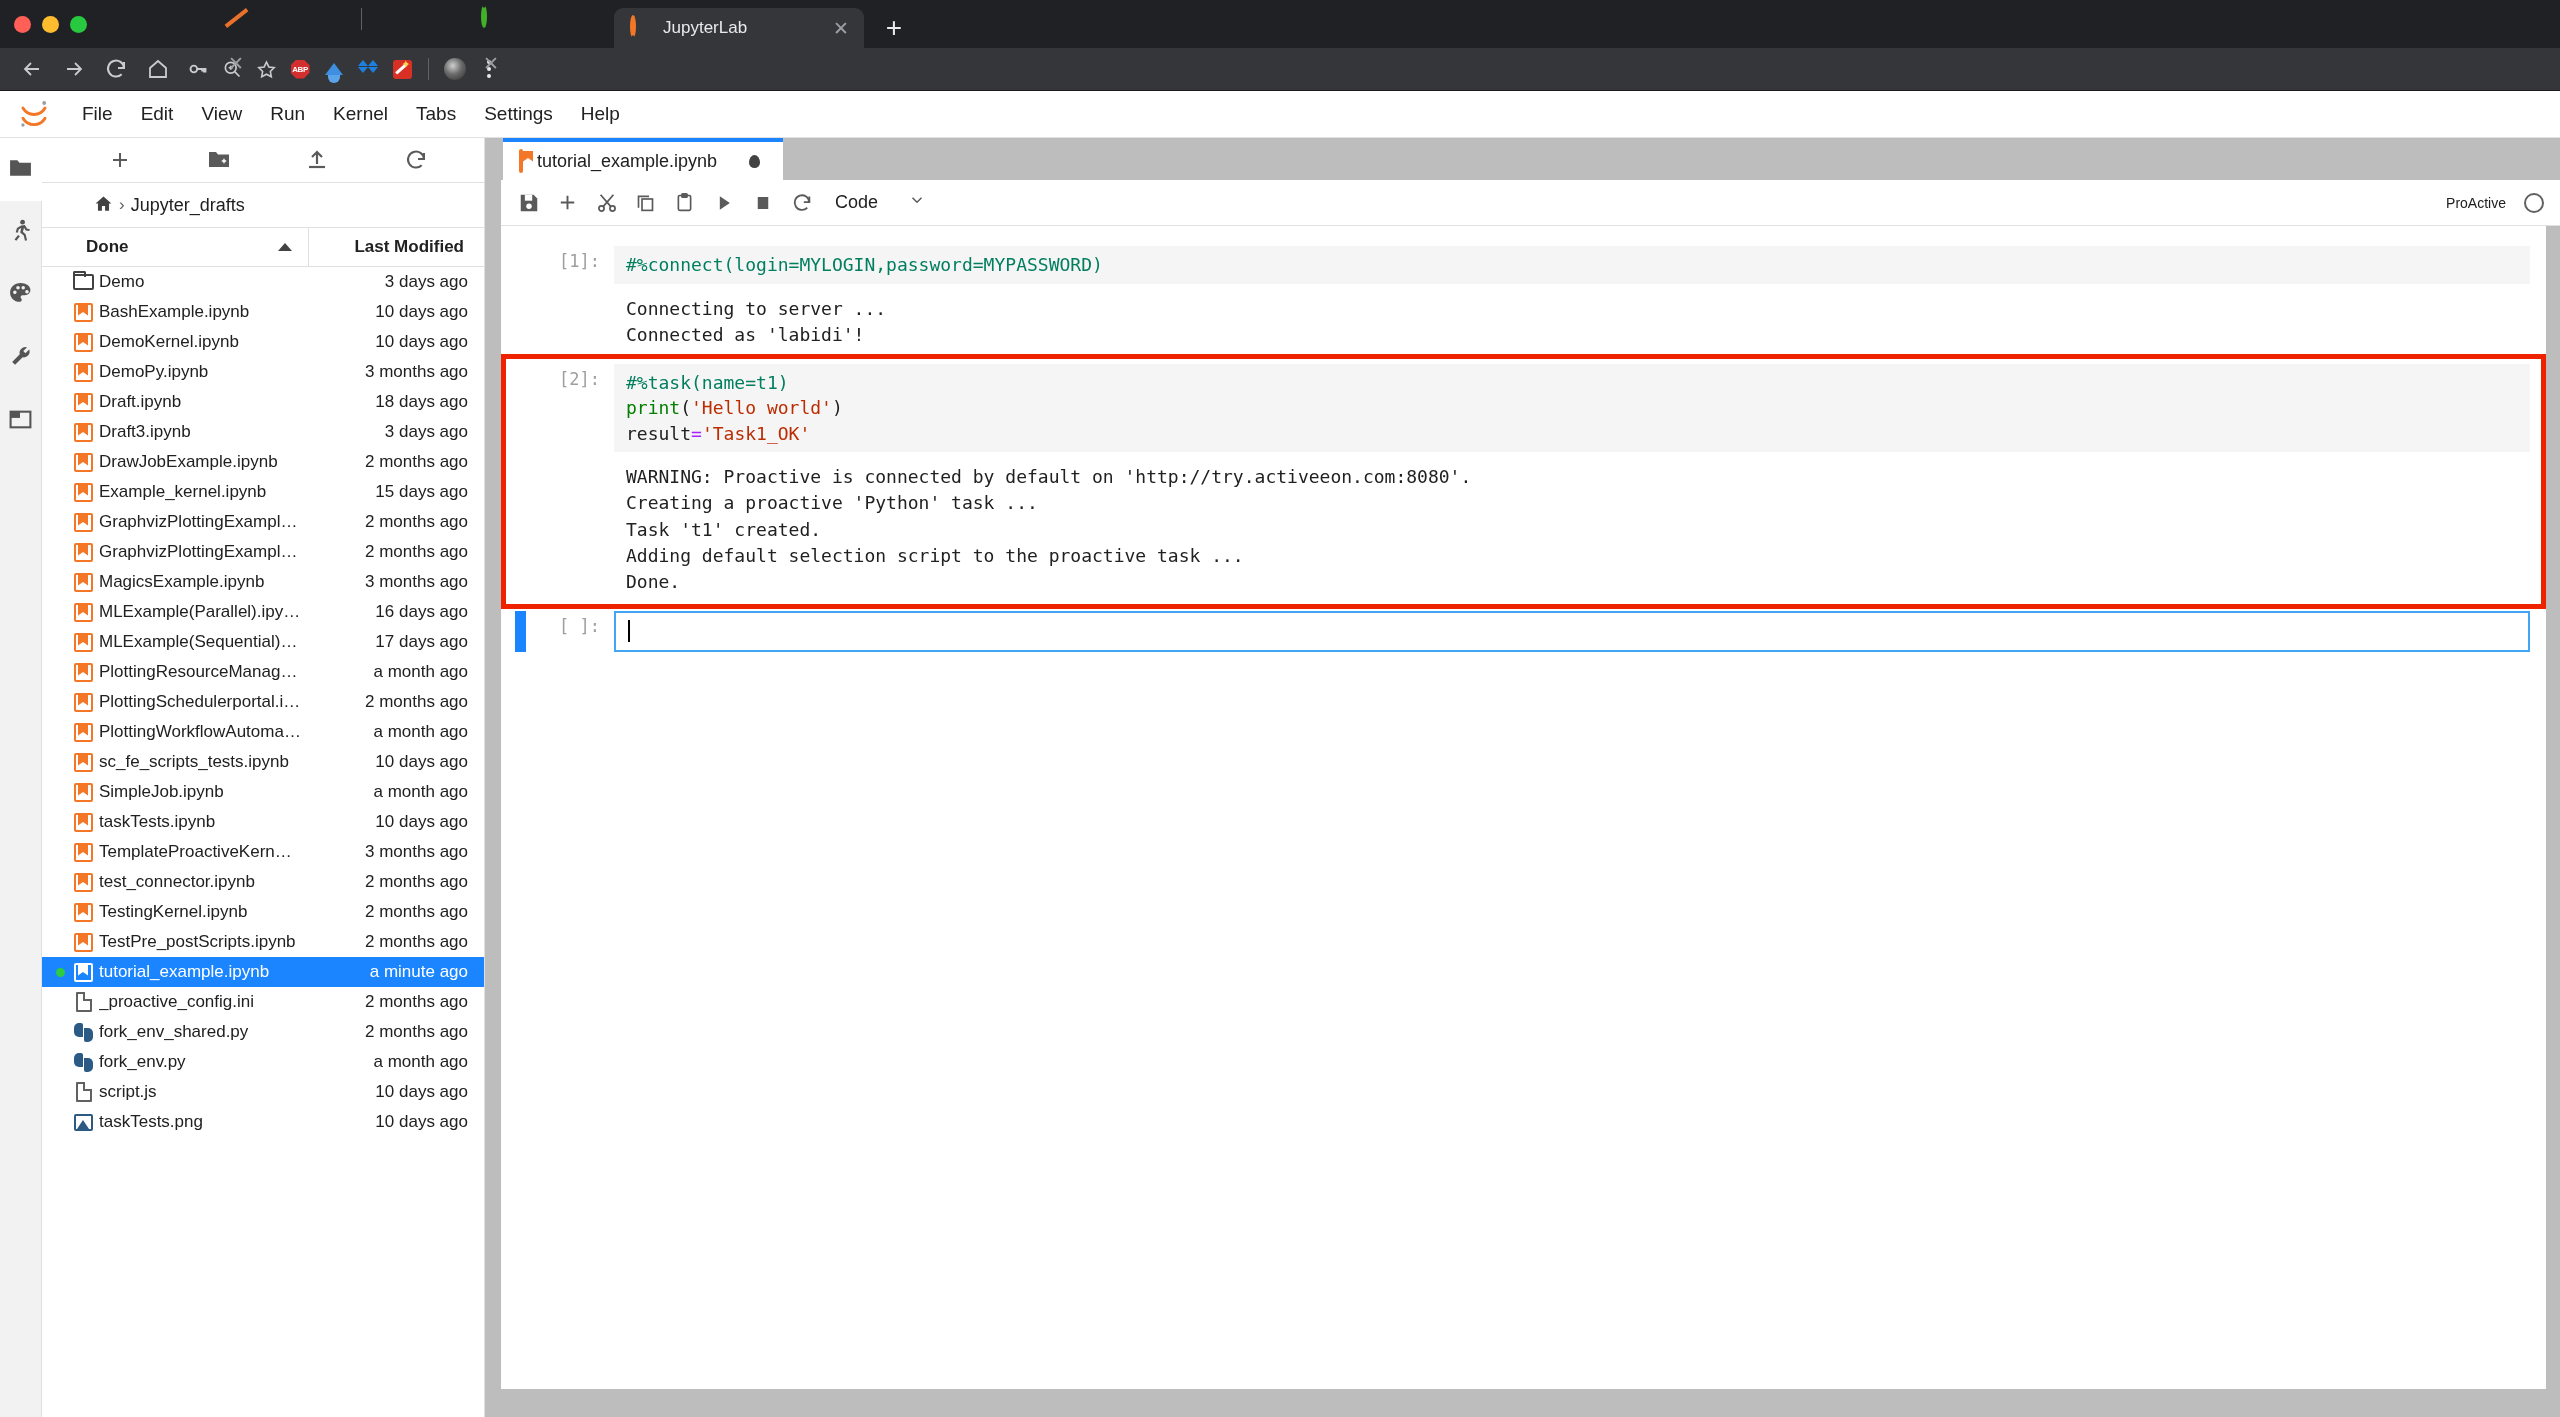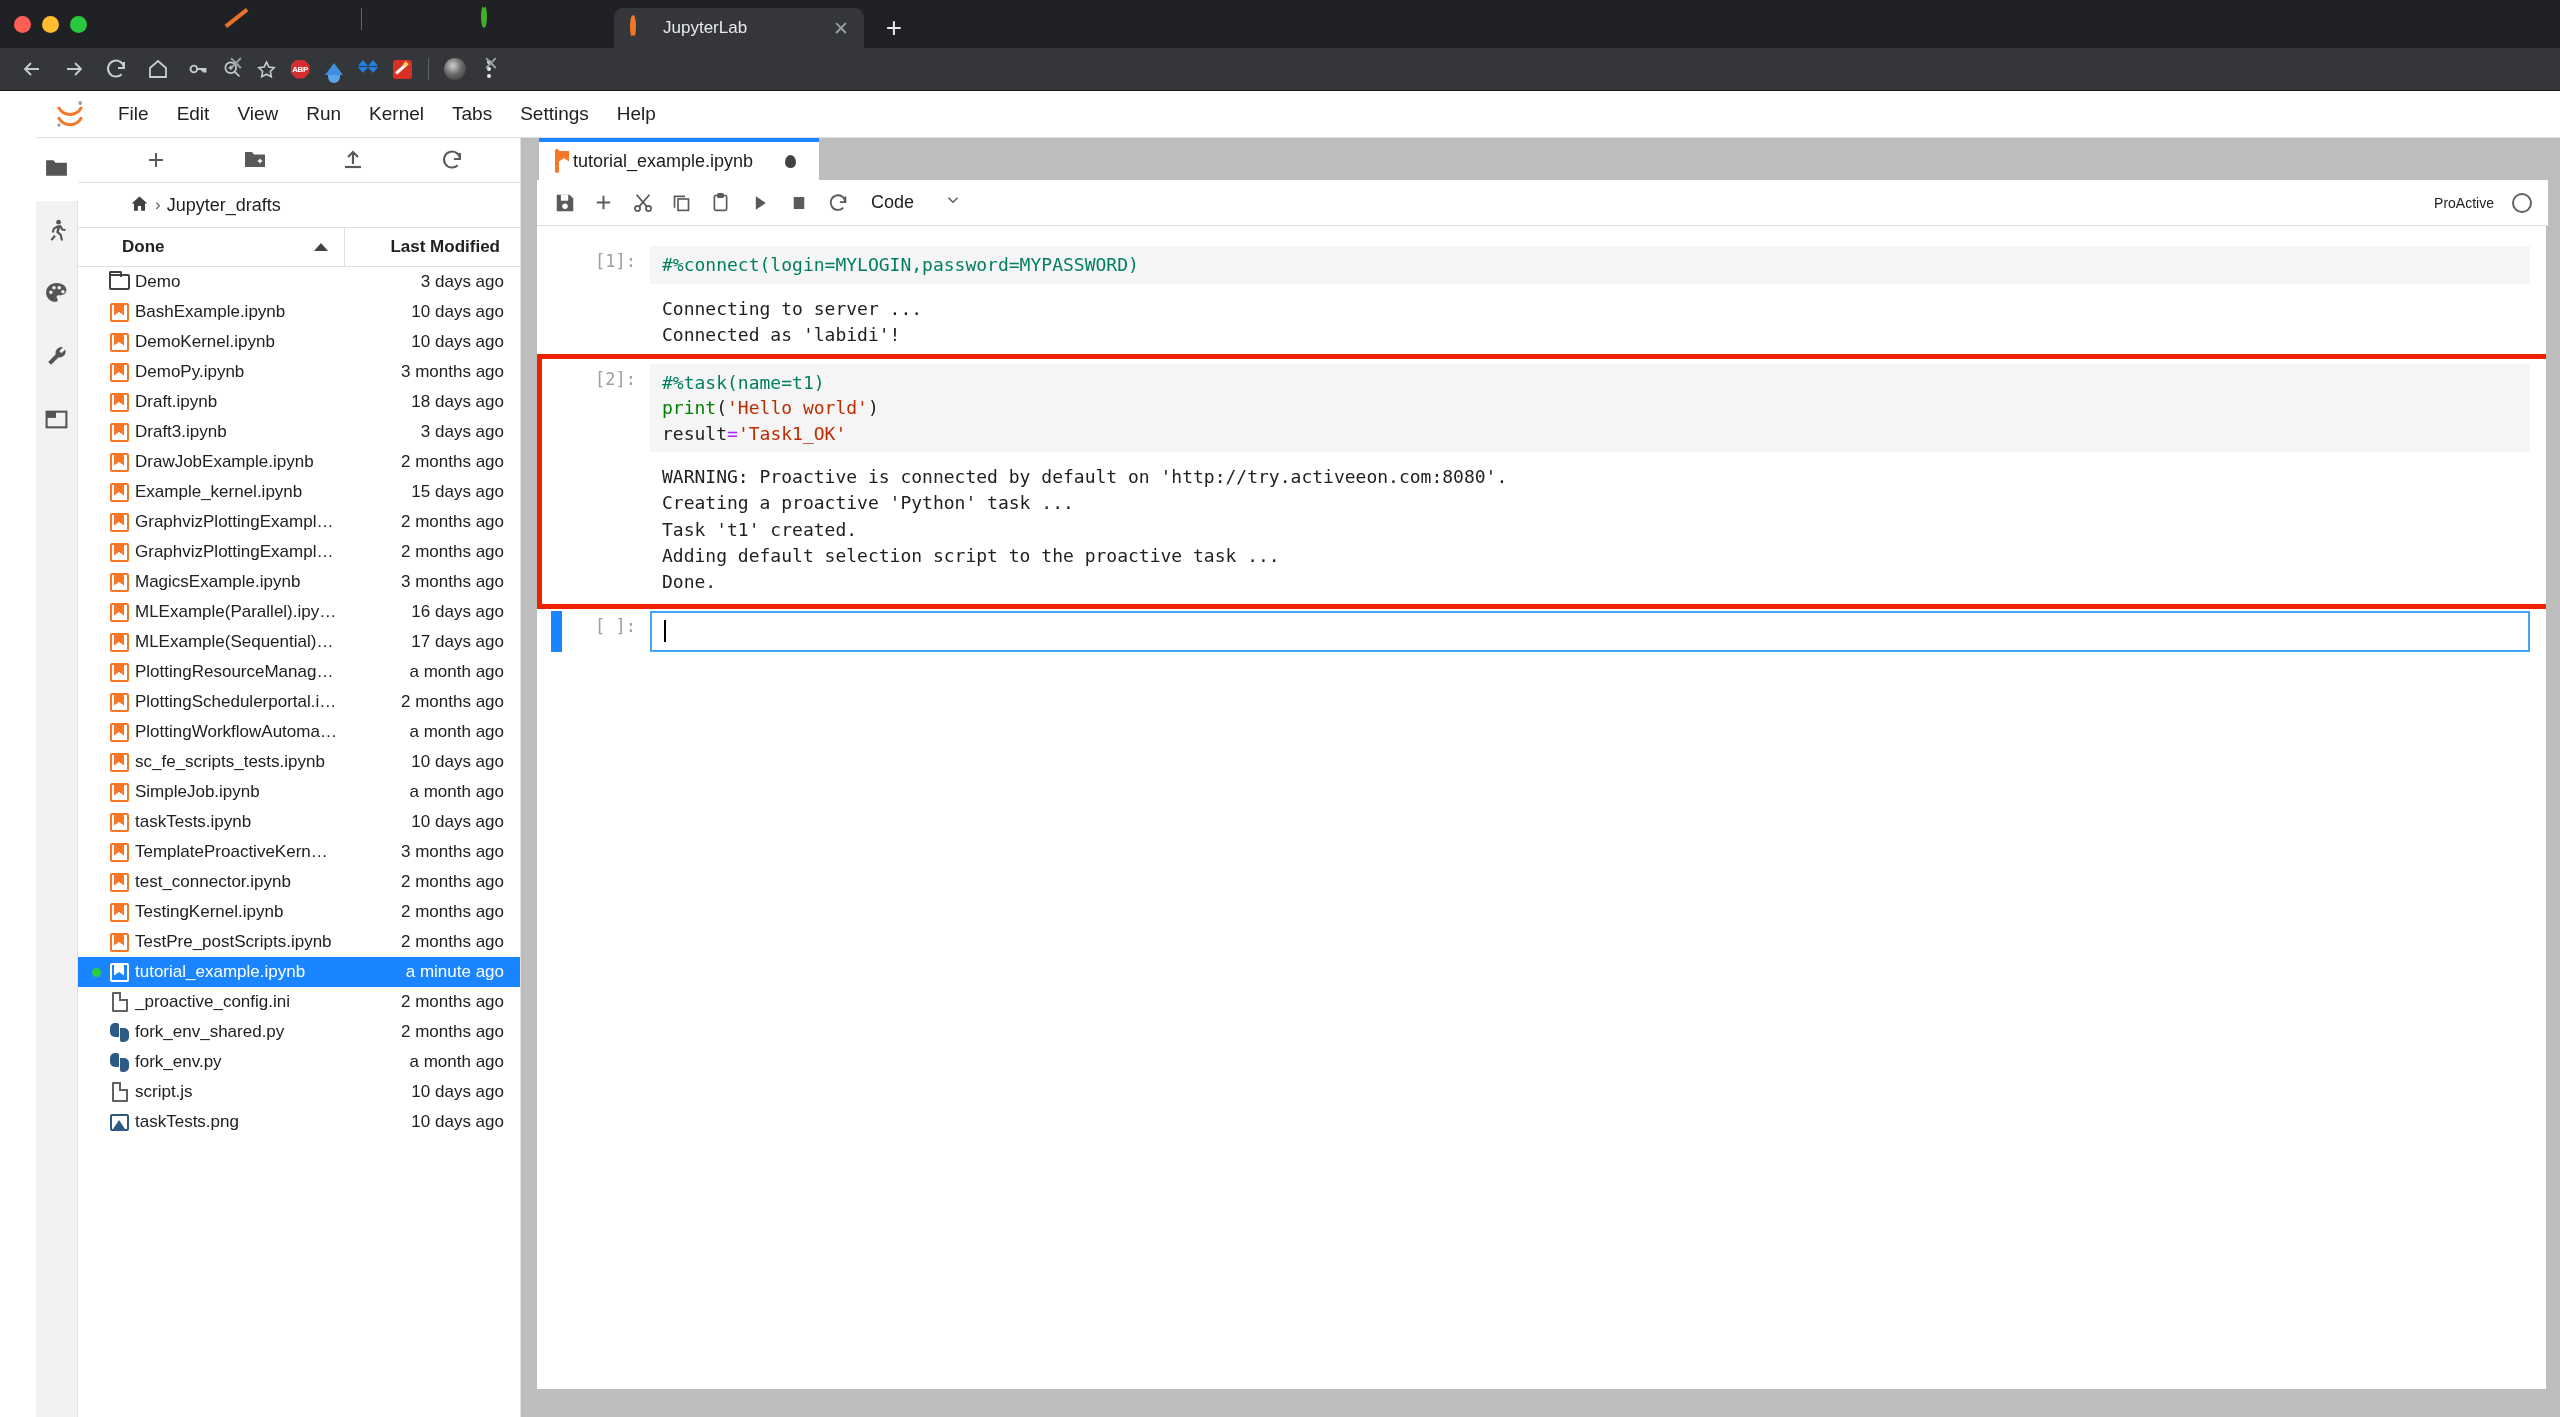--- a/index.html
+++ b/index.html
@@ -157,21 +157,20 @@
   .ext-vsep { width: 1px; height: 22px; background: #5f6368; margin: 0 8px; }
   .ext-kebab { display: flex; flex-direction: column; gap: 3px; align-items: center; }
   .ext-kebab span { width: 4px; height: 4px; border-radius: 50%; background: #e8eaed; }
 
   
   #jlab {
     width: 2560px; height: 1327px;
     background: #fff;
     display: flex; flex-direction: column;
     border-top: 1px solid #1a1a1a;
-    padding-left: 36px;
   }
 
   #menubar {
     height: 47px; flex: 0 0 47px;
     background: #fff;
     display: flex; align-items: center;
     padding-left: 14px;
     border-bottom: 1px solid #e0e0e0;
   }
   #jlab-logo {
@@ -349,21 +348,21 @@
     border-radius: 50% 50% 50% 50% / 60% 60% 40% 40%;
     margin-left: 18px;
   }
 
   #nb-toolbar {
     height: 46px; flex: 0 0 46px;
     background: #fff;
     display: flex; align-items: center;
     border-bottom: 1px solid #e0e0e0;
     padding-left: 8px;
-    margin-right: 12px;
+    margin-right: 0;
   }
   .nb-tool {
     width: 39px; height: 39px;
     display: flex; align-items: center; justify-content: center;
     color: #5a5a5a;
   }
   #kernel-select {
     display: flex; align-items: center; gap: 30px;
     font-size: 18px; color: #212121;
     margin-left: 14px;

